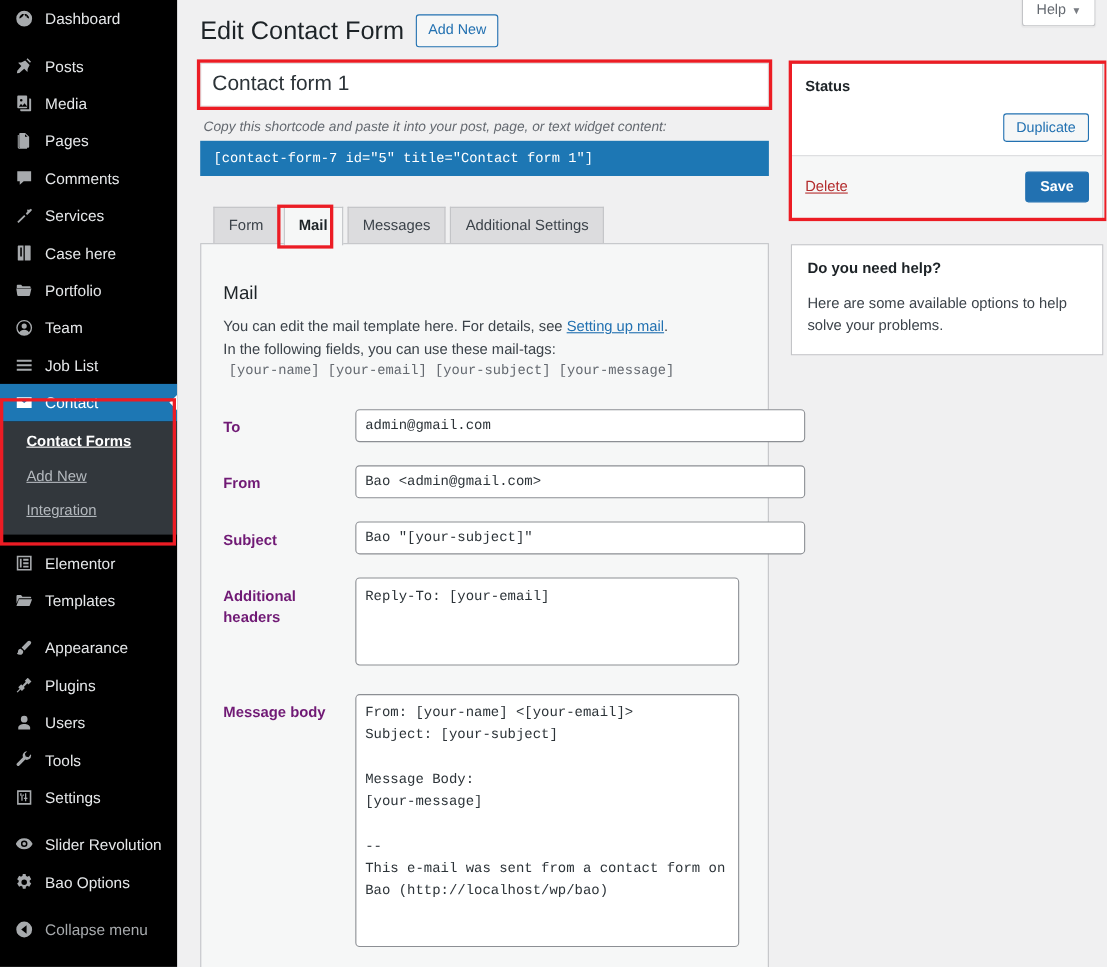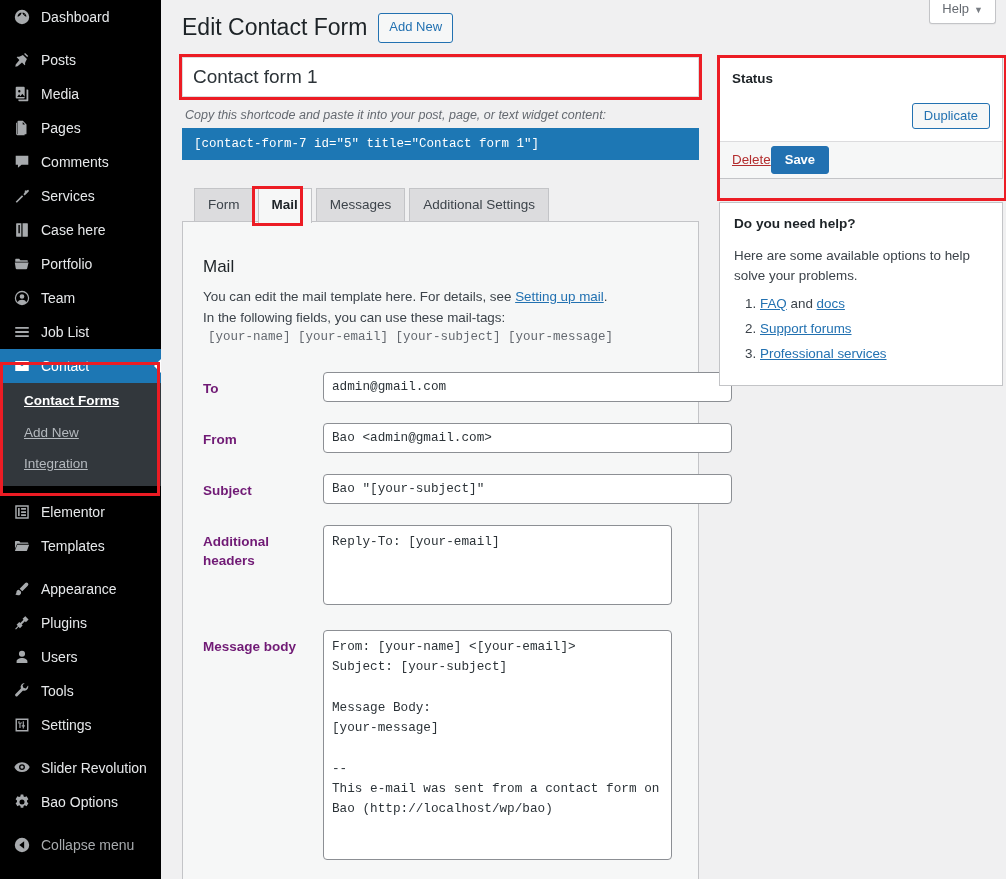--- a/index.html
+++ b/index.html
@@ -172,22 +172,22 @@
     padding:12px 12px 0 12px; line-height:1.4;
   }
   #status-inner { padding:0 12px 12px 12px; min-height:52px;
     display:flex; justify-content:flex-end; align-items:flex-end; }
   #duplicate-btn {
     font-size:13px; color:#2271b1; background:#f6f7f7;
     border:1px solid #2271b1; border-radius:3px; padding:4px 11px 5px 11px;
   }
   #status-footer {
     border-top:1px solid #dcdcde; background:#f6f7f7;
-    display:flex; align-items:center; 
-    padding:4px 12px;
+    display:flex; align-items:center; justify-content:space-between;
+    padding:14px 12px;
   }
   #delete-link { font-size:13.4px; color:#b32d2e; }
   #save-btn {
     background:#2271b1; color:#fff; border:1px solid #2271b1;
     border-radius:3px; font-size:13px; font-weight:bold;
     padding:5px 13px 6px 13px;
   }
 
   #help-box { margin-top:23px; padding:13px 14px 16px 14px; }
   #help-box .h-title { font-size:13.6px; font-weight:bold; color:#1d2327; }
@@ -463,23 +463,18 @@
           <div id="status-footer">
             <a id="delete-link" href="#">Delete</a>
             <span id="save-btn">Save</span>
           </div>
           <div id="status-annot"></div>
         </div>
 
         <div class="box" id="help-box">
           <div class="h-title">Do you need help?</div>
           <div class="h-desc">Here are some available options to help solve your problems.</div>
-          <ol id="help-list">
-              <li><a href="#">FAQ</a><span> and </span><a href="#">docs</a></li>
-              <li><a href="#">Support forums</a></li>
-              <li><a href="#">Professional services</a></li>
-            </ol>
         </div>
 
       </div>
     </div>
   </div>
 </div>
 
 </body></html>

